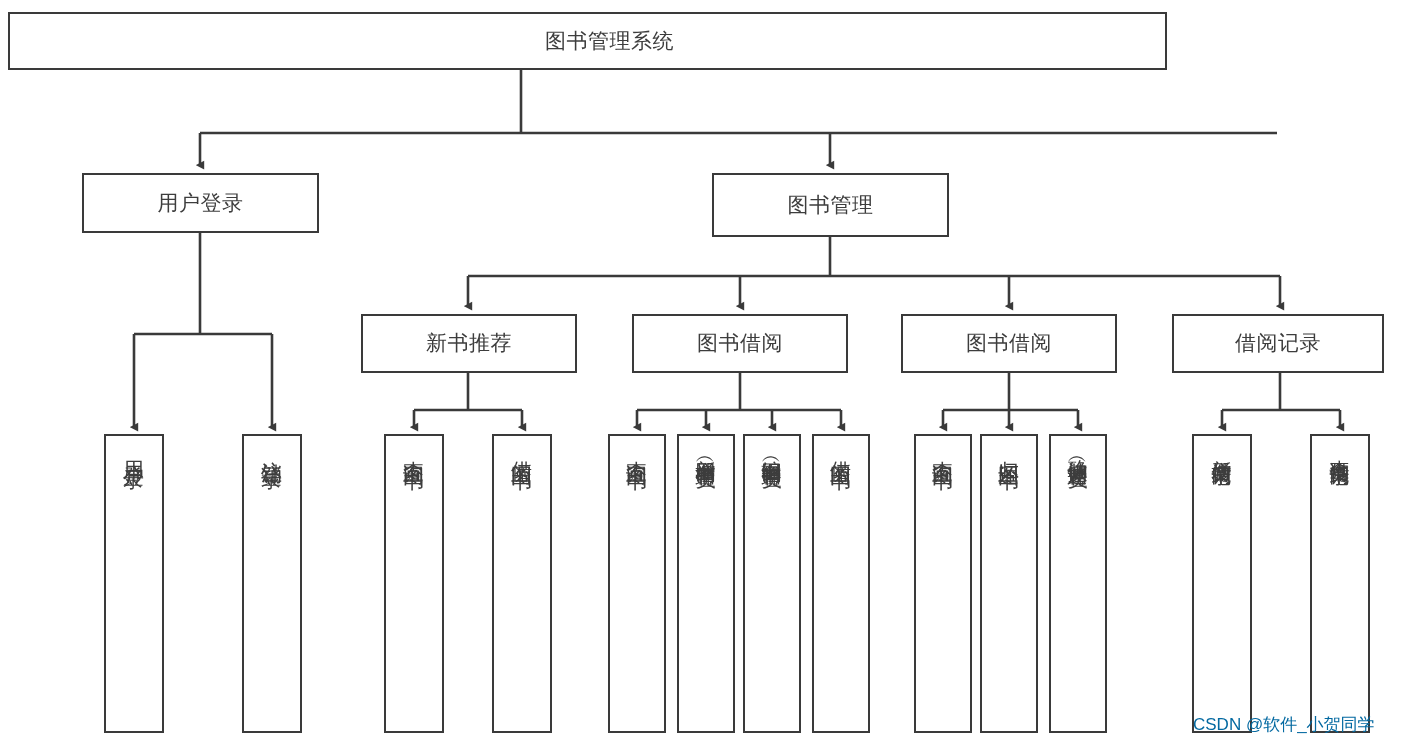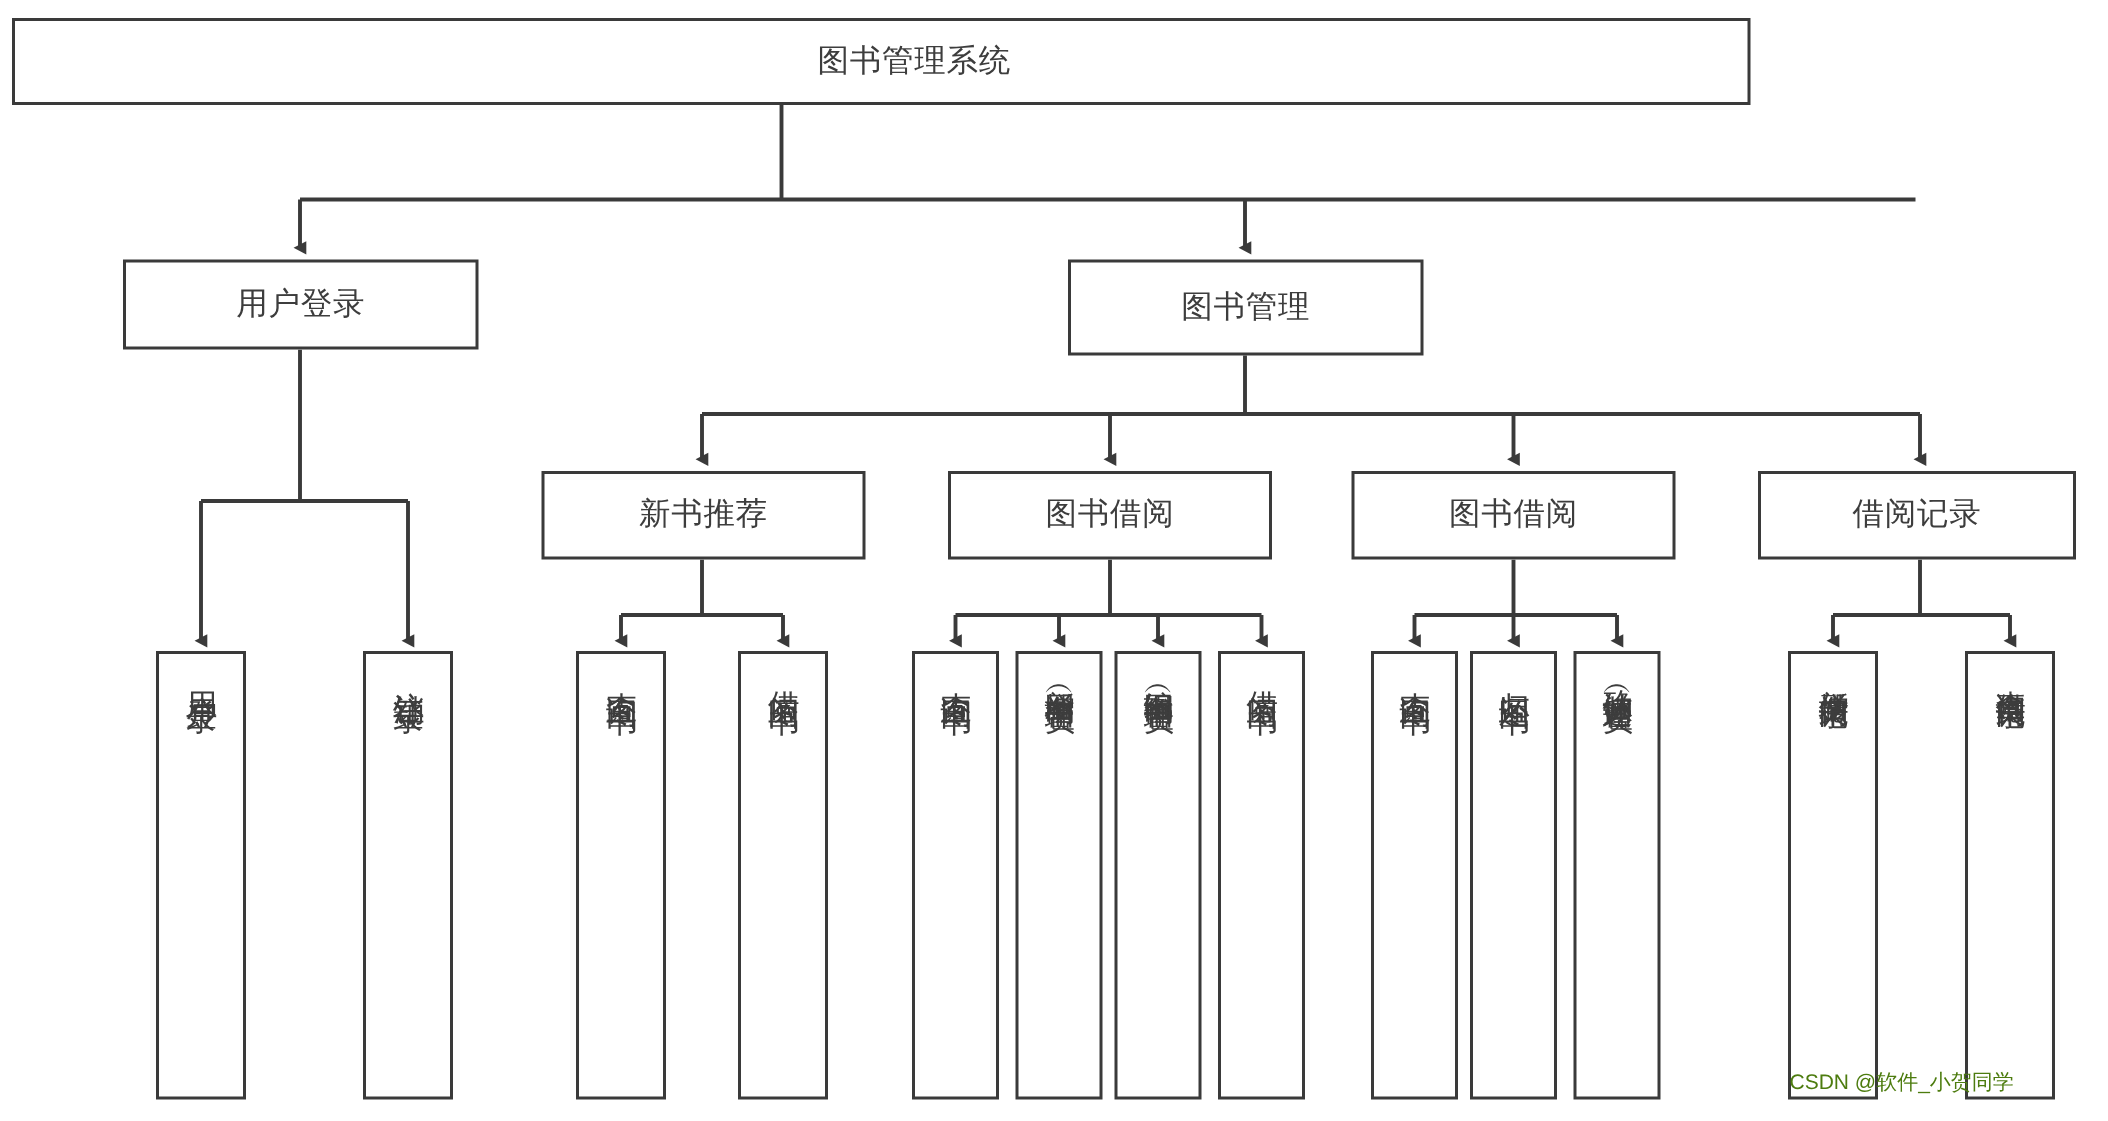--- a/index.html
+++ b/index.html
@@ -60,22 +60,22 @@
     white-space: nowrap;
   }
   .node.vertical.tall-text .node-label {
     font-size: 20px;
     letter-spacing: 1.5px;
   }
   #watermark {
     position: absolute;
     left: 1193px;
     top: 713px;
-    font-size: 14px;
-    color: #4d7c0f;
+    font-size: 17px;
+    color: #0369a1;
     z-index: 5;
     white-space: nowrap;
     font-family: "Liberation Sans", "DejaVu Sans", sans-serif;
   }
 </style>
 </head>
 <body>
 
 <div id="diagram-root">
 

